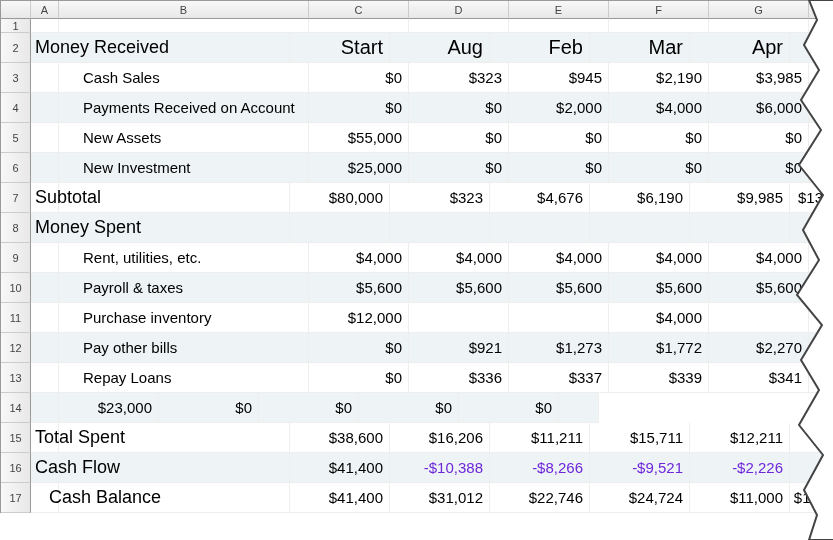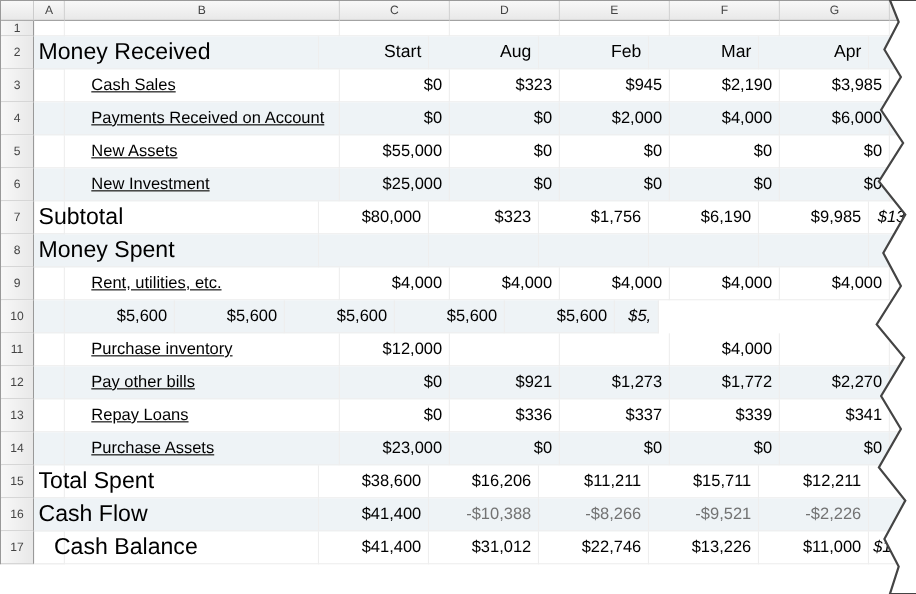--- a/index.html
+++ b/index.html
@@ -50,29 +50,29 @@
     align-items:center;
     height: 30px;
   }
   .c-A { width: 28px; min-width:28px; }
   .c-B { width: 250px; min-width:250px; }
   .c-C { width: 100px; min-width:100px; justify-content:flex-end; }
   .c-D { width: 100px; min-width:100px; justify-content:flex-end; }
   .c-E { width: 100px; min-width:100px; justify-content:flex-end; }
   .c-F { width: 100px; min-width:100px; justify-content:flex-end; }
   .c-G { width: 100px; min-width:100px; justify-content:flex-end; }
-  .c-H { width: 40px; min-width:40px; justify-content:flex-end; overflow:hidden; white-space:nowrap;font-style:italic;}
+  .c-H { width: 40px; min-width:40px; justify-content:flex-end; overflow:hidden; white-space:nowrap;}
   .hdr-row .rh { width:30px; }
   .r1 .cell { height: 14px; padding:0; }
   .alt { background: #eef3f6; }
-  .cat { font-size:21px; }
-  .indent { padding-left: 24px; text-decoration: underline; }
+  .cat { font-size:18px; }
+  .indent { padding-left: 24px; }
   .bold { font-weight: normal; }
-  .neg { color: #737373; }
-  .month-hdr { font-size:16px; }
+  .neg { color: #6d28d9; }
+  .month-hdr { font-size:20px; }
   .right { justify-content:flex-end; text-align:right; }
   
   .torn {
     position:absolute;
     top:0; right:-6px; bottom:0;
     width: 50px;
     pointer-events:none;
   }
 </style>
 </head>
@@ -163,21 +163,21 @@
     <div class="cell c-G alt right">$0</div>
     <div class="cell c-H alt"></div>
   </div>
 
   <div class="row">
     <div class="rh">7</div>
     <div class="cell c-A"></div>
     <div class="cell c-B cat" style="margin-left:-28px;width:278px;padding-left:4px">Subtotal</div>
     <div class="cell c-C right">$80,000</div>
     <div class="cell c-D right">$323</div>
-    <div class="cell c-E right">$1,756</div>
+    <div class="cell c-E right">$4,676</div>
     <div class="cell c-F right">$6,190</div>
     <div class="cell c-G right">$9,985</div>
     <div class="cell c-H right">$13</div>
   </div>
 
   <div class="row">
     <div class="rh">8</div>
     <div class="cell c-A alt"></div>
     <div class="cell c-B alt cat" style="margin-left:-28px;width:278px;padding-left:4px">Money Spent</div>
     <div class="cell c-C alt"></div>
@@ -196,20 +196,21 @@
     <div class="cell c-D right">$4,000</div>
     <div class="cell c-E right">$4,000</div>
     <div class="cell c-F right">$4,000</div>
     <div class="cell c-G right">$4,000</div>
     <div class="cell c-H right">$4</div>
   </div>
 
   <div class="row">
     <div class="rh">10</div>
     <div class="cell c-A alt"></div>
+    <div class="cell c-B alt indent">Payroll &amp; taxes</div>
     <div class="cell c-C alt right">$5,600</div>
     <div class="cell c-D alt right">$5,600</div>
     <div class="cell c-E alt right">$5,600</div>
     <div class="cell c-F alt right">$5,600</div>
     <div class="cell c-G alt right">$5,600</div>
     <div class="cell c-H alt right">$5,</div>
   </div>
 
   <div class="row">
     <div class="rh">11</div>
@@ -243,21 +244,20 @@
     <div class="cell c-D right">$336</div>
     <div class="cell c-E right">$337</div>
     <div class="cell c-F right">$339</div>
     <div class="cell c-G right">$341</div>
     <div class="cell c-H"></div>
   </div>
 
   <div class="row">
     <div class="rh">14</div>
     <div class="cell c-A alt"></div>
-    <div class="cell c-B alt indent">Purchase Assets</div>
     <div class="cell c-C alt right">$23,000</div>
     <div class="cell c-D alt right">$0</div>
     <div class="cell c-E alt right">$0</div>
     <div class="cell c-F alt right">$0</div>
     <div class="cell c-G alt right">$0</div>
     <div class="cell c-H alt"></div>
   </div>
 
   <div class="row">
     <div class="rh">15</div>
@@ -283,21 +283,21 @@
     <div class="cell c-H alt"></div>
   </div>
 
   <div class="row">
     <div class="rh">17</div>
     <div class="cell c-A"></div>
     <div class="cell c-B cat" style="margin-left:-28px;width:278px;padding-left:18px">Cash Balance</div>
     <div class="cell c-C right">$41,400</div>
     <div class="cell c-D right">$31,012</div>
     <div class="cell c-E right">$22,746</div>
-    <div class="cell c-F right">$13,226</div>
+    <div class="cell c-F right">$24,724</div>
     <div class="cell c-G right">$11,000</div>
     <div class="cell c-H right">$12,</div>
   </div>
 
 </div>
 
 <svg class="torn" viewBox="0 0 50 540" preserveAspectRatio="none" xmlns="http://www.w3.org/2000/svg">
   <path d="M50,0 L20,0 L28,20 L15,45 L30,70 L12,100 L32,130 L10,165 L34,195 L14,230 L30,260 L8,295 L33,325 L12,360 L30,390 L10,425 L34,455 L15,490 L28,515 L20,540 L50,540 Z" fill="#ffffff" stroke="#444" stroke-width="2"></path>
 </svg>
 

